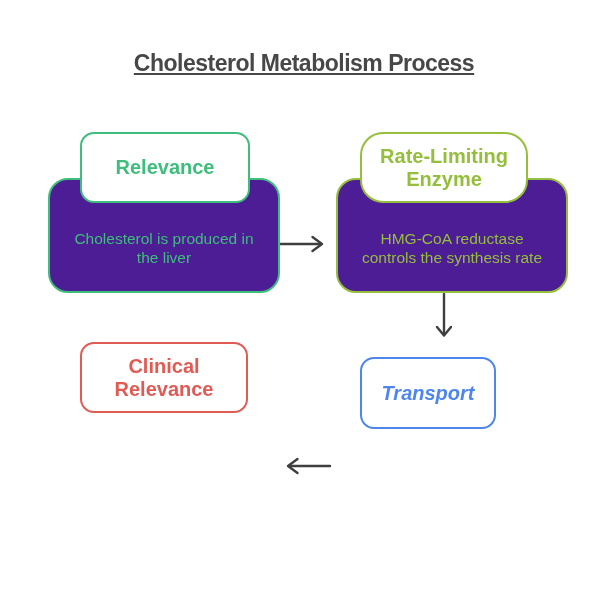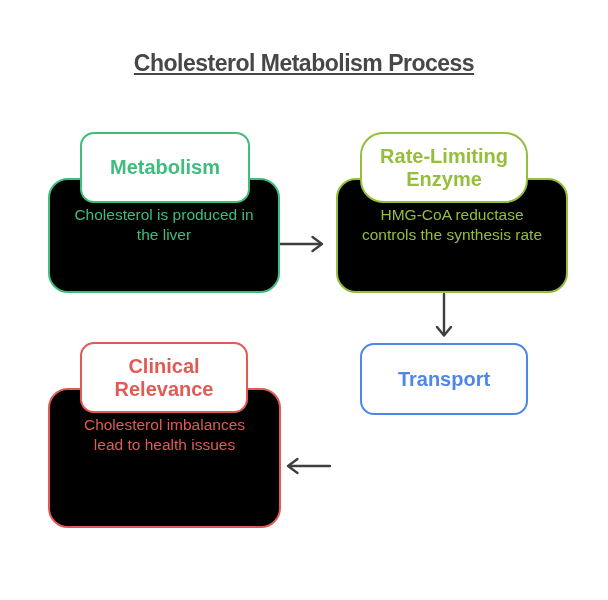--- a/index.html
+++ b/index.html
@@ -28,46 +28,46 @@
     display:flex;align-items:center;justify-content:center;
     text-align:center;
   }
   .node-header h2{
     margin:0;padding:0 8px;
     font-size:20px;font-weight:700;line-height:1.15;
     color:var(--c);
   }
   .node-body{
     position:absolute;z-index:1;
-    background:#000000;
+    background:#4c1d95;
     border:2px solid var(--c);
     border-radius:20px;
     box-sizing:border-box;
-    display:flex;align-items:flex-start;justify-content:center;
+    display:flex;align-items:center;justify-content:center;
     padding-top:25px;
     text-align:center;
   }
   .node-body p{
     margin:0;
     font-size:15.5px;line-height:19.5px;
     color:var(--c);
   }
   
   .g-synthesis{left:48px;top:132px;width:232px;height:161px;}
   .g-synthesis .node-header{left:32px;top:0;width:170px;height:71px;}
   .g-synthesis .node-body{left:0;top:46px;width:232px;height:115px;}
   .g-synthesis p{max-width:200px;}
 
   .g-enzyme{left:328px;top:132px;width:232px;height:161px;}
   .g-enzyme .node-header{left:32px;top:0;width:168px;height:71px;border-radius:23px;}
   .g-enzyme .node-body{left:8px;top:46px;width:232px;height:115px;}
   .g-enzyme p{max-width:198px;}
 
   .g-transport{left:328px;top:341px;width:232px;height:187px;}
-  .g-transport .node-header{left:32px;top:2px;width:168px;height:72px;}
+  .g-transport .node-header{left:32px;top:16px;width:136px;height:72px;font-style:italic;}
   .g-transport .node-body{left:0;top:48px;width:232px;height:139px;}
   .g-transport p{max-width:200px;}
 
   .g-clinical{left:48px;top:341px;width:233px;height:187px;}
   .g-clinical .node-header{left:32px;top:1px;width:168px;height:71px;}
   .g-clinical .node-body{left:0;top:47px;width:233px;height:140px;}
   .g-clinical p{max-width:185px;}
 </style>
 </head>
 <body>
@@ -91,41 +91,38 @@
         <path d="M297.5 459 L288 466 L297.5 473"></path>
       </g>
     </g>
   </svg>
 
   <div class="node g-synthesis" style="--c: #3ebd7d;">
     <div class="node-body">
       <p>Cholesterol is produced in the liver</p>
     </div>
     <div class="node-header">
-      <h2>Metabolism</h2>
+      <h2>Relevance</h2>
     </div>
   </div>
 
   <div class="node g-enzyme" style="--c: #95be3c;">
     <div class="node-body">
       <p>HMG-CoA reductase controls the synthesis rate</p>
     </div>
     <div class="node-header">
       <h2>Rate-Limiting Enzyme</h2>
     </div>
   </div>
 
   <div class="node g-transport" style="--c: #4e86ec;">
     <div class="node-header">
       <h2>Transport</h2>
     </div>
   </div>
 
   <div class="node g-clinical" style="--c: #e15b55;">
-    <div class="node-body">
-      <p>Cholesterol imbalances lead to health issues</p>
-    </div>
     <div class="node-header">
       <h2>Clinical Relevance</h2>
     </div>
   </div>
 
 </div>
 
 </body></html>

